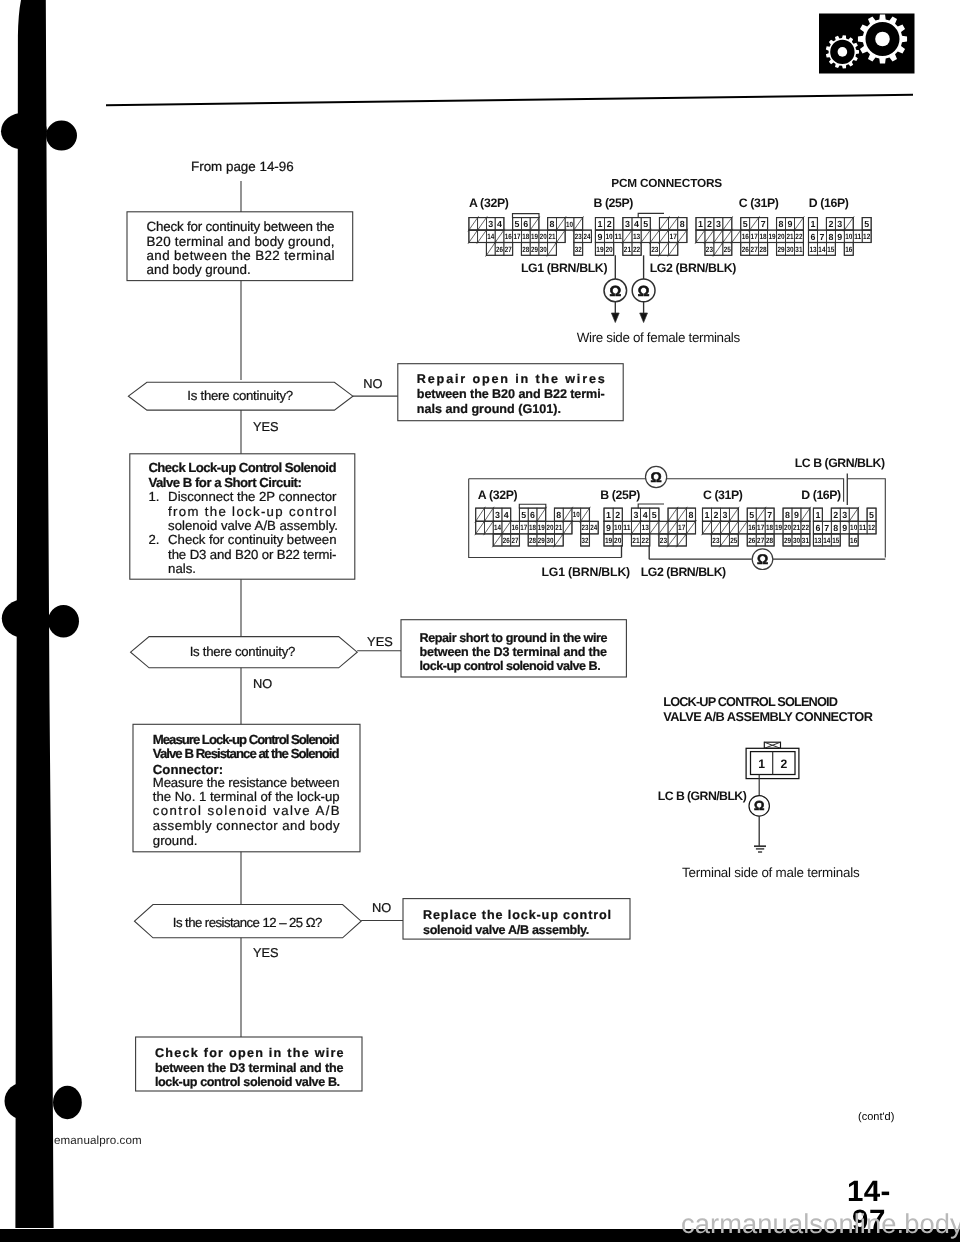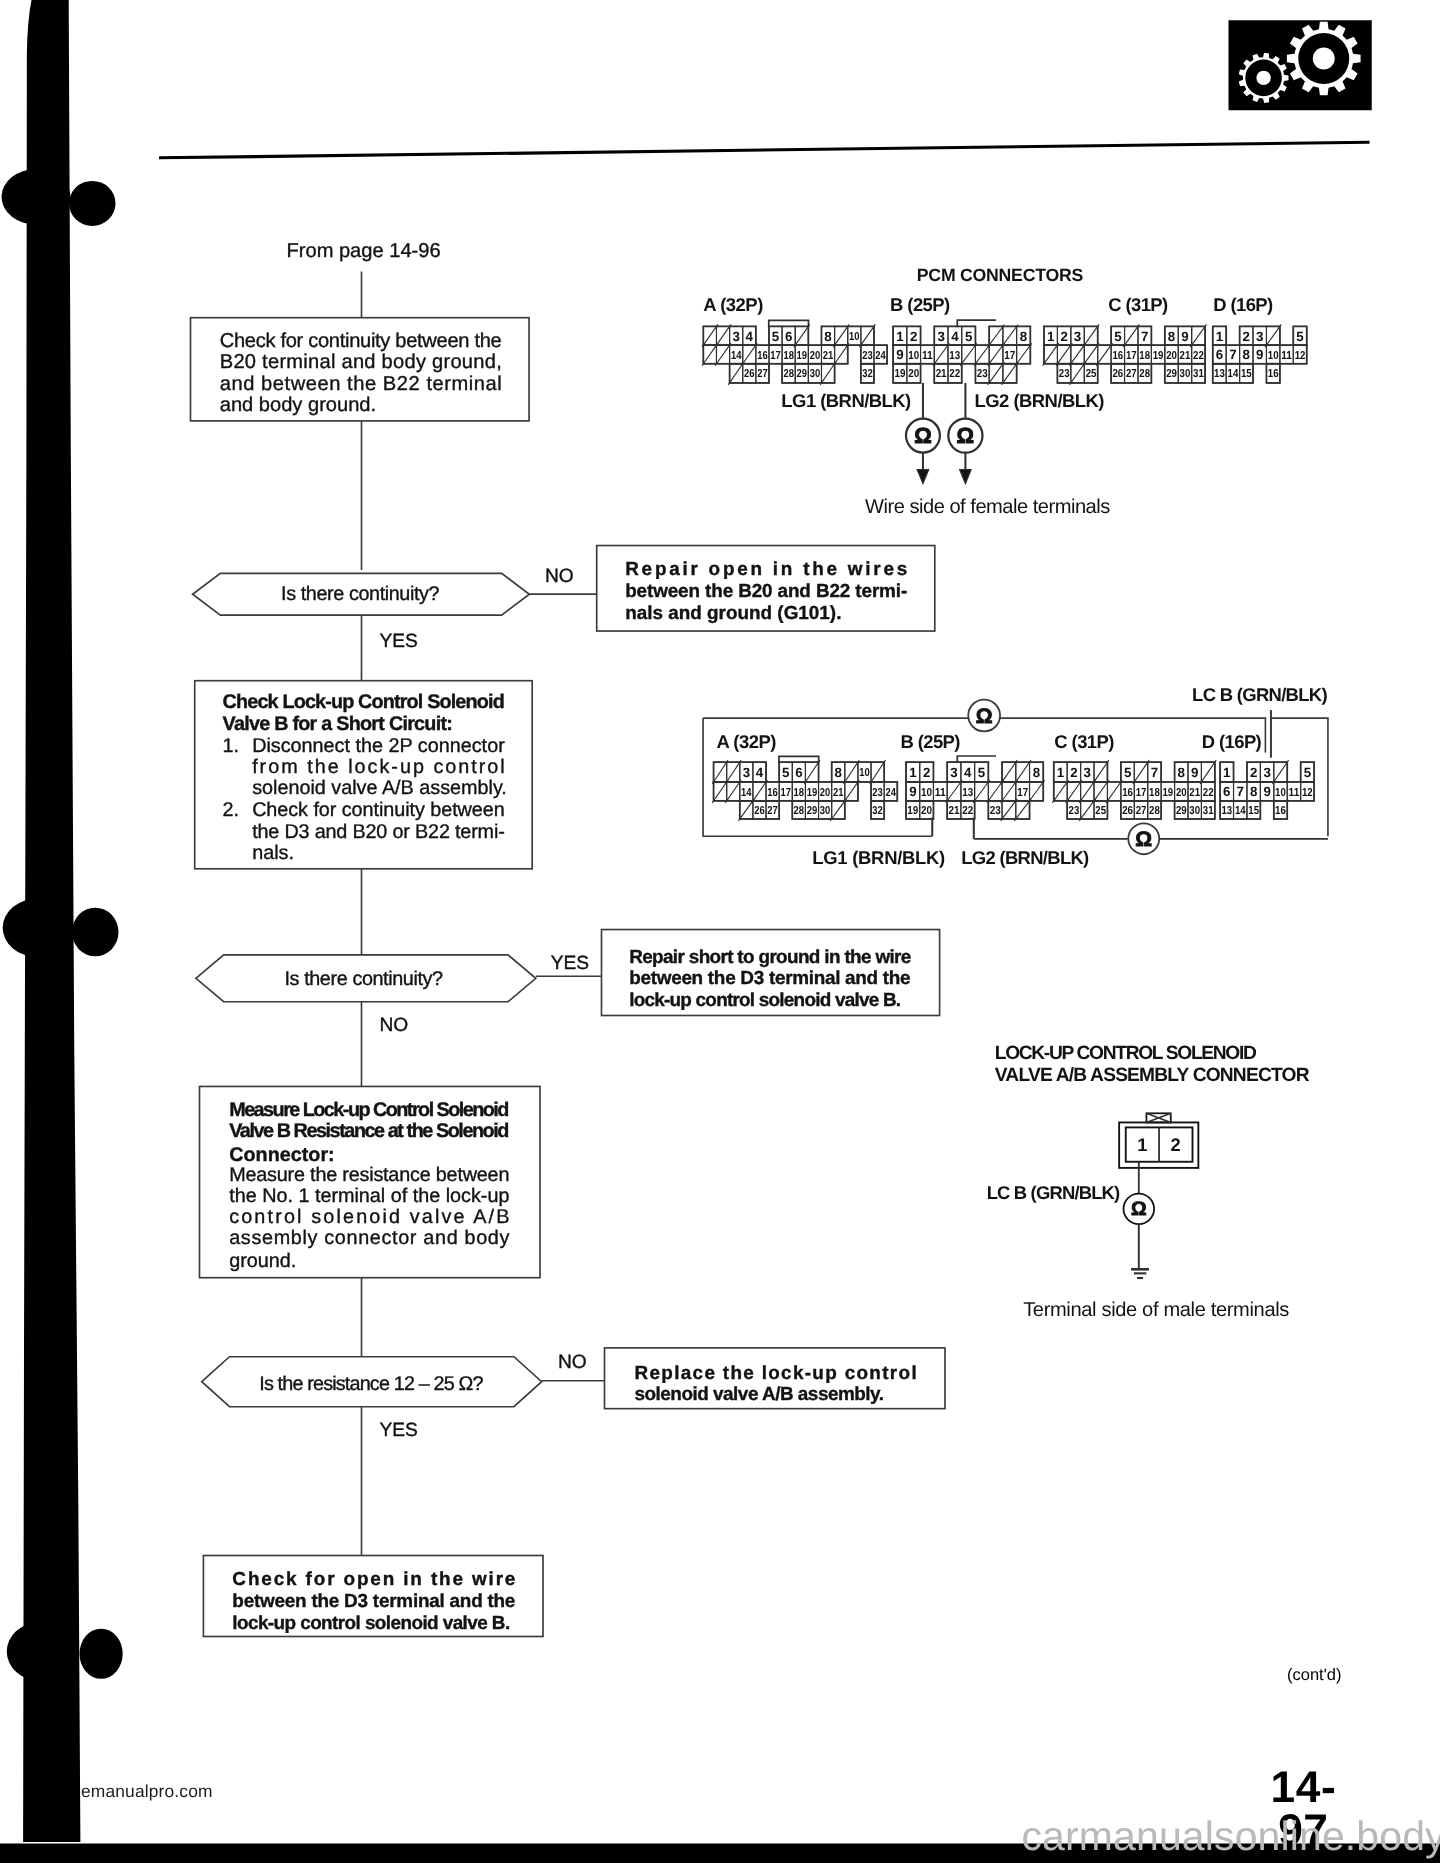--- a/index.html
+++ b/index.html
@@ -3,21 +3,21 @@
 <meta charset="utf-8">
 <title>Service Manual Page 14-97</title>
 <style>
   html,body{margin:0;padding:0;background:#fff;}
   body{width:960px;height:1242px;overflow:hidden;-webkit-font-smoothing:antialiased;text-rendering:geometricPrecision;
        font-family:"Liberation Sans",sans-serif;color:#000;position:relative;}
   #page{position:absolute;left:0;top:0;width:812px;height:1242px;background:#fff;}
   .abs{position:absolute;}
   svg{display:block;overflow:visible;}
   .bottombar{position:absolute;left:0;top:1229px;width:960px;height:13px;background:#000;}
-  .sitetxt{position:absolute;left:54px;top:1188px;font-size:11.6px;color:#1c1c1c;
+  .sitetxt{position:absolute;left:54px;top:1134px;font-size:11.6px;color:#1c1c1c;
            font-family:"Liberation Sans",sans-serif;letter-spacing:0.1px;}
   .wmark{position:absolute;left:681px;top:1207.5px;font-size:27.3px;color:#b9b9b9;
          font-family:"Liberation Sans",sans-serif;letter-spacing:0.1px;white-space:nowrap;}
   .pagenum{position:absolute;left:847px;top:1176.5px;font-size:29.5px;font-weight:bold;
            letter-spacing:0.4px;line-height:1;text-align:center;}
   .contd{position:absolute;left:858px;top:1110.5px;font-size:11px;font-weight:normal;}
 </style>
 </head>
 <body>
 

